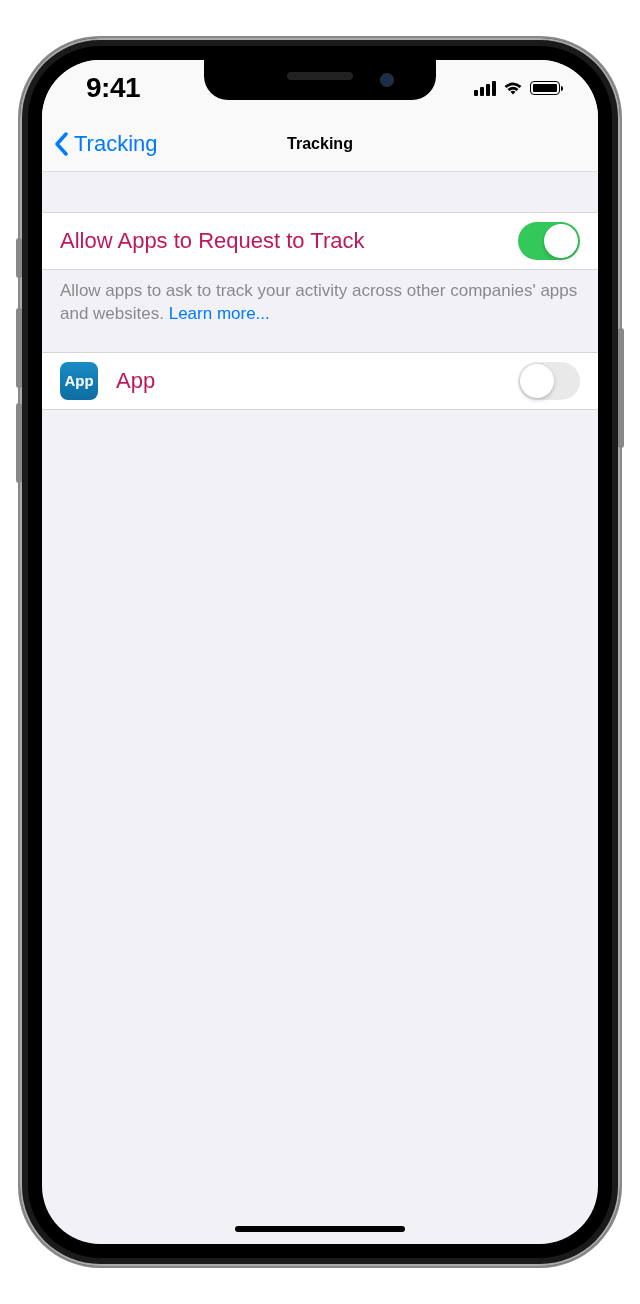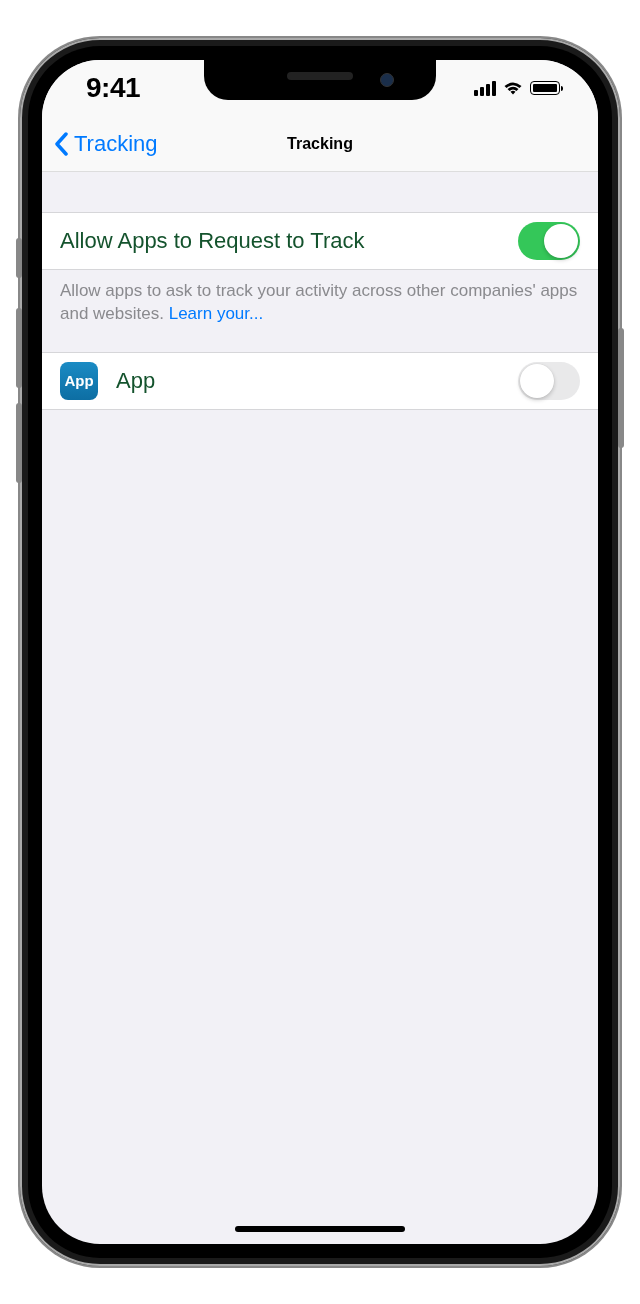--- a/index.html
+++ b/index.html
@@ -157,21 +157,21 @@
       min-height: 58px;
       padding: 0 18px;
       display: flex;
       align-items: center;
       border-top: 0.5px solid #d6d6d9;
       border-bottom: 0.5px solid #d6d6d9;
     }
     .cell-title {
       flex: 1;
       font-size: 22px;
-      color: #14532d;
+      color: #be185d;
     }
     .footer-text {
       padding: 10px 18px 26px 18px;
       font-size: 17px;
       color: #8a8a8e;
       line-height: 1.35;
     }
     .footer-text .link { color: #007aff; }
     .app-icon {
       width: 38px;
@@ -266,21 +266,21 @@
         <div class="spacer-top"></div>
 
         <div class="cell">
           <div class="cell-title">Allow Apps to Request to Track</div>
           <div class="toggle on">
             <div class="toggle-knob"></div>
           </div>
         </div>
 
         <div class="footer-text">
-          <span>Allow apps to ask to track your activity across other companies' apps and websites. </span><span class="link">Learn your...</span>
+          <span>Allow apps to ask to track your activity across other companies' apps and websites. </span><span class="link">Learn more...</span>
         </div>
 
         <div class="cell">
           <div class="app-icon">App</div>
           <div class="cell-title">App</div>
           <div class="toggle off">
             <div class="toggle-knob"></div>
           </div>
         </div>
       </div>

